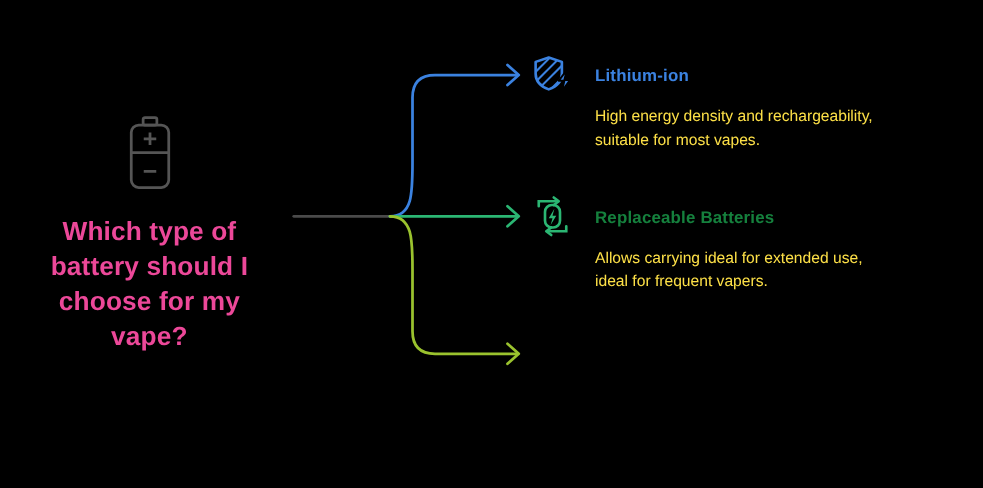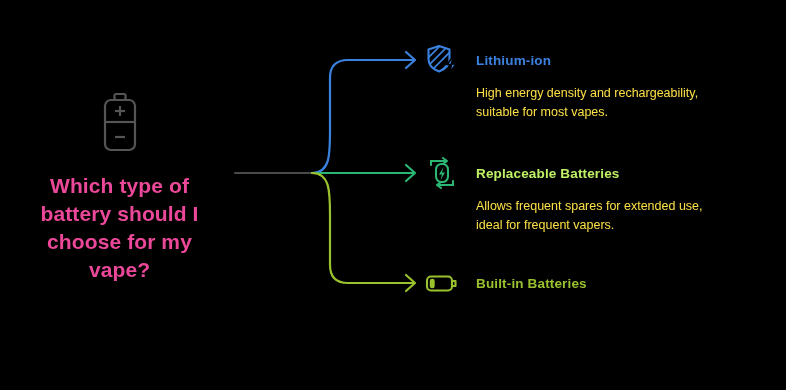--- a/index.html
+++ b/index.html
@@ -82,21 +82,21 @@
     color: #fde047;
     width: 290px;
     white-space: pre-line;
   }
 
   #branch-lithium   { top: 42px; }
   #branch-replace   { top: 155px; }
   #branch-builtin   { top: 265px; }
 
   #branch-lithium .branch-title { color: #3b82e0; }
-  #branch-replace .branch-title { color: #bef264; }
+  #branch-replace .branch-title { color: #15803d; }
   #branch-builtin .branch-title { color: #9ac22e; }
 </style>
 </head>
 <body>
 
 <div id="canvas">
 
   <div id="question-block">
     <svg id="battery-main-icon" width="44" height="62" viewBox="0 0 44 62">
       <rect x="16.5" y="2" width="11" height="6" rx="1.5" fill="none" stroke="#555555" stroke-width="2.2"></rect>
@@ -164,30 +164,20 @@
 
           <path d="M29 26 L29 30 L14 30"></path>
           <polyline points="17,33 13,30 17,27" stroke-linejoin="round"></polyline>
 
           <rect x="12" y="9" width="12" height="18" rx="5.5"></rect>
         </g>
         <path d="M19.5 12 L15 19.5 L18 19.5 L16.5 25 L21 17.5 L18 17.5 Z" fill="#2bb673"></path>
       </svg>
       <div class="branch-title">Replaceable Batteries</div>
     </div>
-    <div class="branch-desc">Allows frequent spares for extended use,
+    <div class="branch-desc">Allows carrying ideal for extended use,
 ideal for frequent vapers.</div>
   </div>
 
   <div class="branch" id="branch-builtin">
-    <div class="branch-head">
-      <svg class="branch-icon" viewBox="0 0 36 36">
-        <g stroke="#9ac22e" fill="none">
-          <rect x="3" y="11.5" width="25" height="14" rx="4" stroke-width="2.1"></rect>
-          <path d="M28.5 16 L31.5 16 L31.5 21 L28.5 21" stroke-width="2.1" stroke-linejoin="round" stroke-linecap="round"></path>
-          <rect x="6.5" y="14.5" width="3.5" height="8" rx="1.6" fill="#9ac22e" stroke-width="1.4"></rect>
-        </g>
-      </svg>
-      <div class="branch-title">Built-in Batteries</div>
-    </div>
   </div>
 
 </div>
 
 </body></html>

